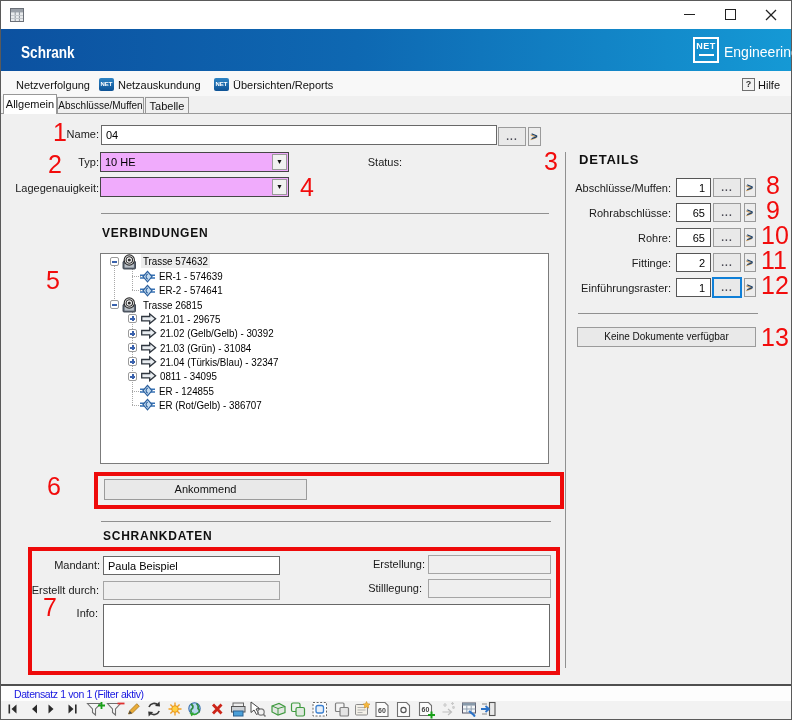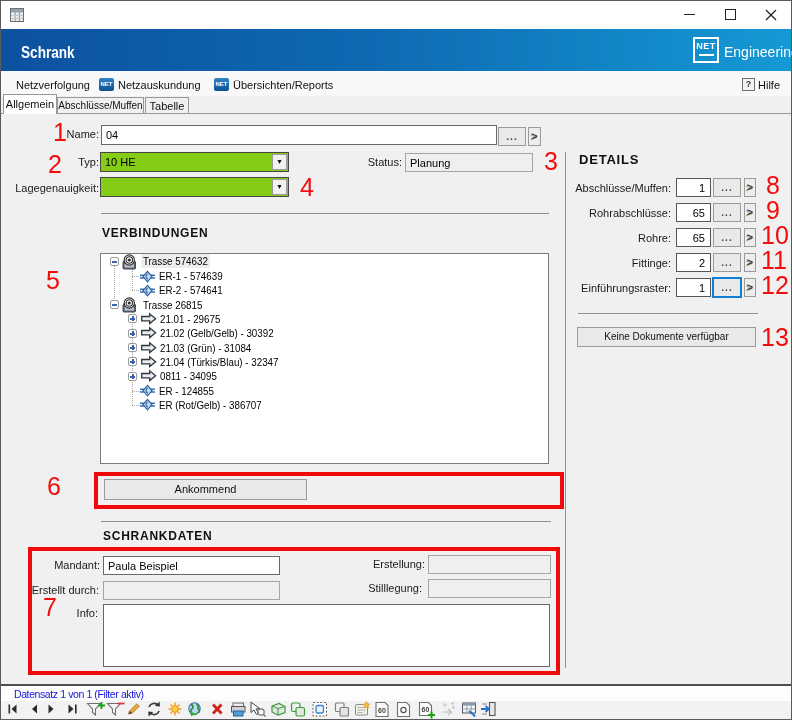--- a/index.html
+++ b/index.html
@@ -5,21 +5,21 @@
 * { margin:0; padding:0; box-sizing:border-box; }
 html,body { width:792px; height:720px; overflow:hidden; font-family:"Liberation Sans",sans-serif; }
 #win { position:absolute; left:0; top:0; width:792px; height:720px; background:#f0f0f0; border:1px solid #5a5a5a; }
 .abs { position:absolute; }
 .lbl { position:absolute; font-size:11px; color:#1a1a1a; text-align:right; white-space:nowrap; }
 .txt { position:absolute; font-size:11px; color:#000; background:#fff; border:1px solid #686868; padding:3px 0 0 4px; white-space:nowrap; }
 .dis { background:#efefef; border:1px solid #a5a5a5; }
 .btn { position:absolute; font-size:11px; color:#111; background:#e9e9e9; border:1px solid #9b9b9b; text-align:center; }
 .dots { position:absolute; background:#e9e9e9; border:1px solid #9b9b9b; color:#4a4a55; font-size:10px; text-align:center; font-weight:bold; letter-spacing:1px; }
 .arrbtn { position:absolute; background:#ededed; border:1px solid #9b9b9b; color:#1c3f66; font-size:11px; font-weight:bold; text-align:center; text-shadow:-1px 1px 0 rgba(190,130,50,0.75); }
-.combo { position:absolute; background:#84cc16; border:1px solid #464646; font-size:11px; color:#000; }
+.combo { position:absolute; background:#f0abfc; border:1px solid #464646; font-size:11px; color:#000; }
 .red { position:absolute; color:#f20c0c; font-size:25px; line-height:1; white-space:nowrap; }
 .redrect { position:absolute; border:4px solid #ee0a0a; }
 .hdr { position:absolute; font-weight:bold; font-size:12px; color:#101010; white-space:nowrap; }
 .sep { position:absolute; height:1px; background:#909090; }
 .treetxt { position:absolute; font-size:11.5px; color:#000; white-space:nowrap; line-height:14px; transform:scaleX(0.85); transform-origin:0 0; }
 .expbox { position:absolute; width:9px; height:9px; background:#fff; border:1px solid #9b9b9b; border-radius:2px; }
 .dotv { position:absolute; width:1px; border-left:1px dotted #a8a8a8; }
 .doth { position:absolute; height:1px; border-top:1px dotted #a8a8a8; }
 </style>
 </head>
@@ -65,21 +65,20 @@
 
 <div class="lbl" style="left:0;top:127px;width:98px;">Name:</div>
 <div class="txt" style="left:100px;top:124px;width:396px;height:20px;">04</div>
 <div class="dots" style="left:497px;top:126px;width:28px;height:19px;line-height:17px;">...</div>
 <div class="arrbtn" style="left:527px;top:126px;width:13px;height:19px;line-height:17px;">&gt;</div>
 
 <div class="lbl" style="left:0;top:155px;width:98px;padding-left:16px;">Typ:</div>
 <div class="combo" style="left:99px;top:151px;width:189px;height:20px;padding:3px 0 0 4px;">10 HE</div>
 <div class="abs" style="left:271px;top:153px;width:15px;height:16px;background:#f1f1f1;border:1px solid #9b9b9b;text-align:center;font-size:7px;line-height:14px;color:#111;">▼</div>
 <div class="lbl" style="left:300px;top:155px;width:101px;">Status:</div>
-<div class="txt dis" style="left:404px;top:152px;width:128px;height:19px;">Planung</div>
 <div class="red" style="left:543px;top:148px;">3</div>
 
 <div class="lbl" style="left:0;top:181px;width:98px;">Lagegenauigkeit:</div>
 <div class="combo" style="left:99px;top:176px;width:189px;height:20px;"></div>
 <div class="abs" style="left:271px;top:178px;width:15px;height:16px;background:#f1f1f1;border:1px solid #9b9b9b;text-align:center;font-size:7px;line-height:14px;color:#111;">▼</div>
 <div class="red" style="left:299px;top:174px;">4</div>
 
 <div class="red" style="left:52px;top:119px;">1</div>
 <div class="red" style="left:47px;top:151px;">2</div>
 

